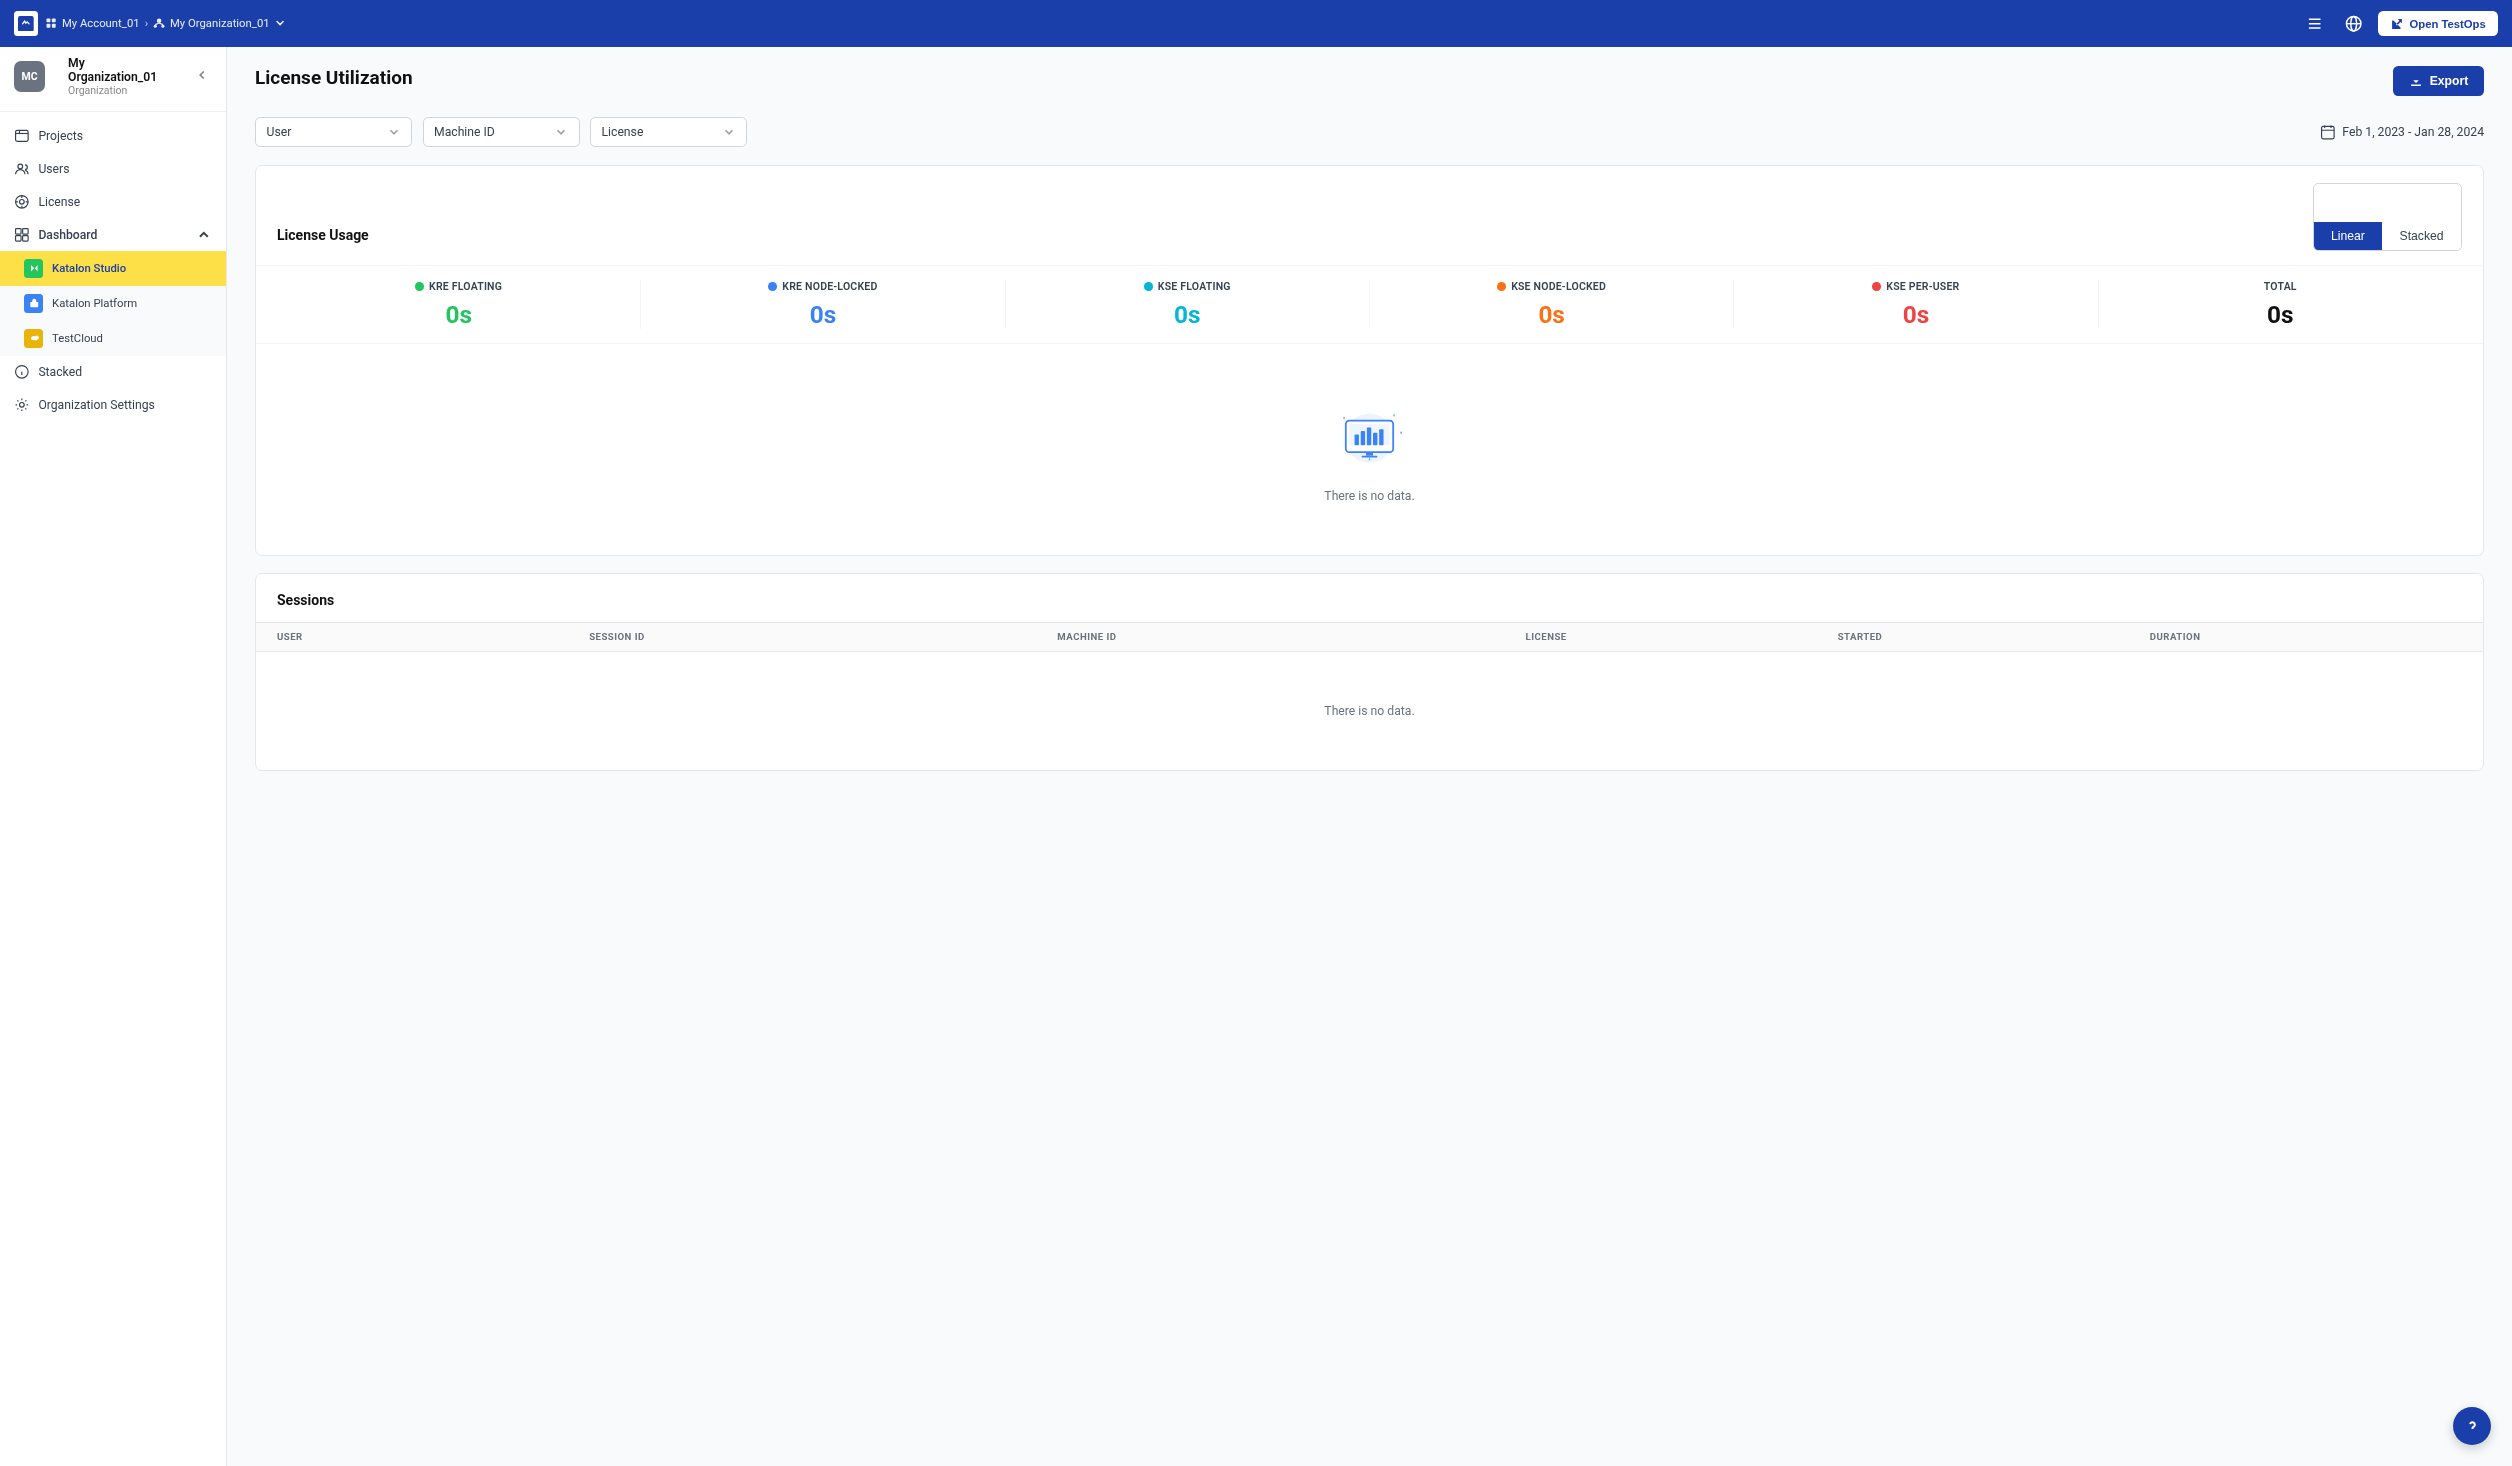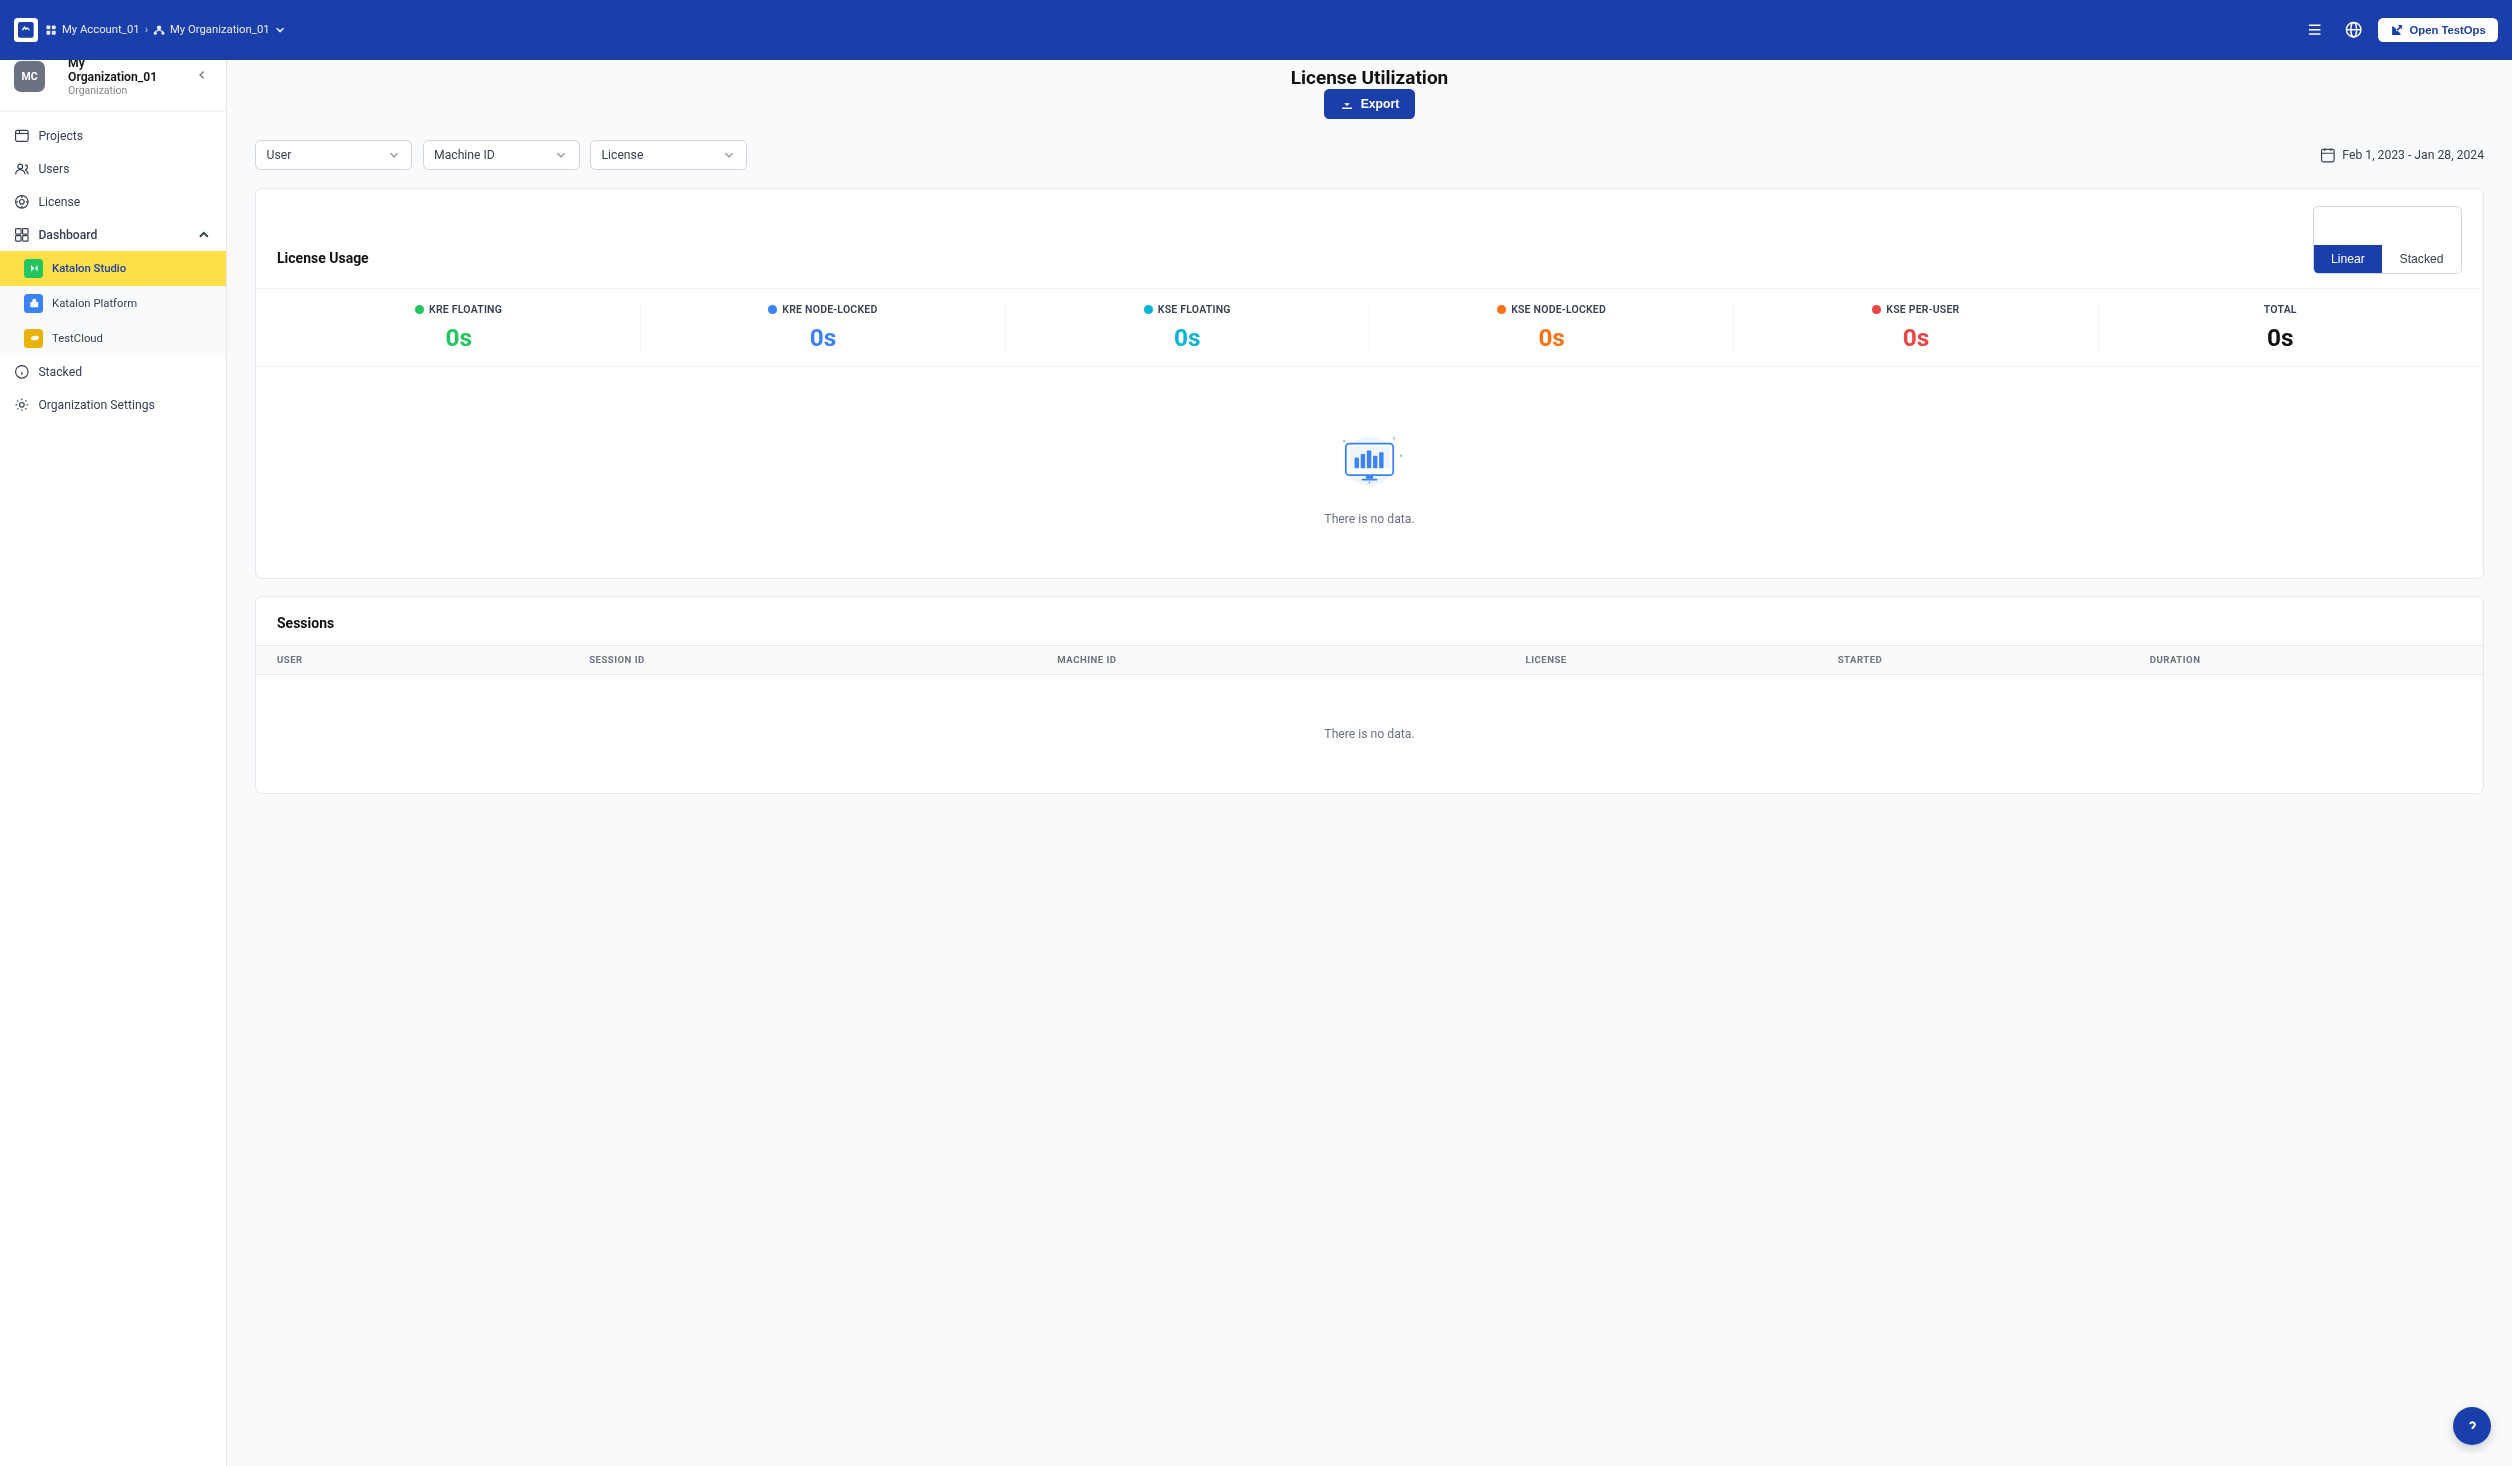--- a/index.html
+++ b/index.html
@@ -1,21 +1,21 @@
 <!DOCTYPE html>
 <html style="font-size:14px"><head>
   <meta charset="utf-8">
   <style>
     * { box-sizing: border-box; margin: 0; padding: 0; }
     body { font-family: -apple-system, BlinkMacSystemFont, 'Segoe UI', Roboto, sans-serif; background: #f5f5f5; }
 
     
     .top-nav {
       background: #1b3faa;
-      height: 60px;
+      height: 47px;
       display: flex;
       align-items: center;
       padding: 0 14px;
       justify-content: space-between;
       position: fixed;
       top: 0; left: 0; right: 0;
       z-index: 100;
     }
     .top-nav-left {
       display: flex;
@@ -127,23 +127,22 @@
     .sub-icon-yellow { background: #eab308; }
 
     
     .main-content {
       flex: 1;
       overflow-y: auto;
       background: #f9fafb;
       padding: 24.4px 28px;
     }
     .page-header {
-      display: flex; align-items: center; justify-content: space-between;
+      display: flex; align-items: flex-start; justify-content: space-between;
       margin-bottom: 21px;
-      flex-direction: column;
     }
     .page-title {
       font-size: 19px; font-weight: 700; color: #111;
     }
     .export-btn {
       background: #1b3faa;
       color: white; border: none;
       border-radius: 5.2px;
       padding: 7.9px 15.7px;
       font-size: 12.2px; font-weight: 600;

